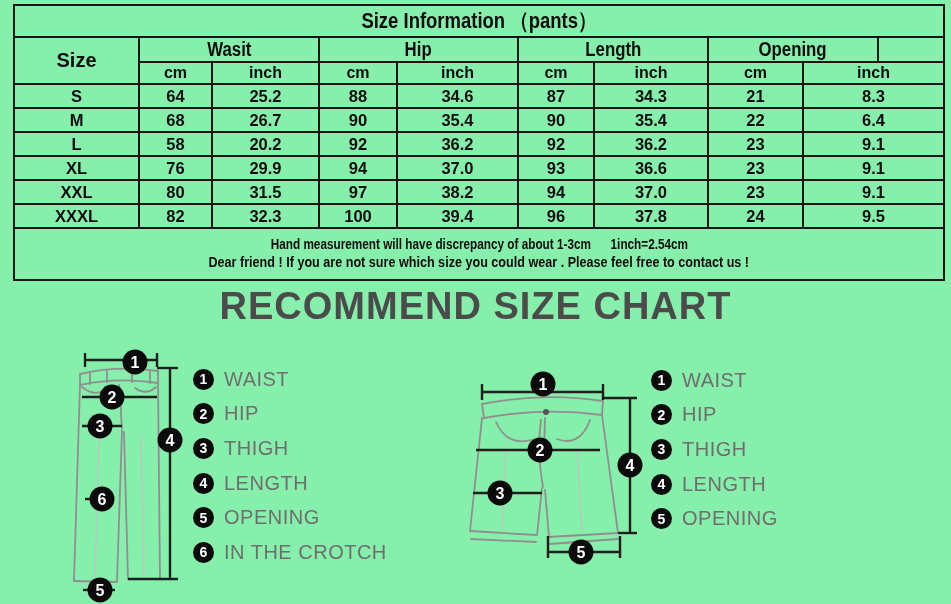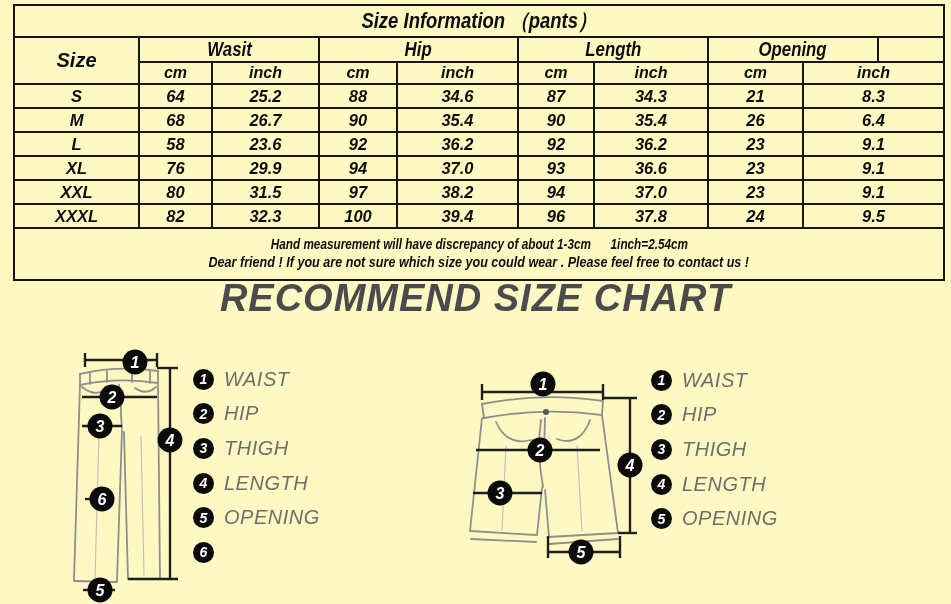--- a/index.html
+++ b/index.html
@@ -1,17 +1,17 @@
 <!DOCTYPE html>
 <html><head>
 <meta charset="utf-8">
 <style>
   html,body{margin:0;padding:0;background:#fff;}
-  .page{position:relative;width:951px;height:604px;background:#fef9c3;overflow:hidden;
-        font-family:"Liberation Sans","DejaVu Sans",sans-serif;color:#111;font-style:italic;}
+  .page{position:relative;width:951px;height:604px;background:#86efac;overflow:hidden;
+        font-family:"Liberation Sans","DejaVu Sans",sans-serif;color:#111;}
 
   
   table.size-table{position:absolute;left:13px;top:4px;width:930px;border-collapse:collapse;
                    table-layout:fixed;}
   .size-table td,.size-table th{border:2px solid #161616;text-align:center;vertical-align:middle;
                    padding:0;font-weight:bold;color:#0d0d0d;overflow:hidden;white-space:nowrap;}
   tr.title-row{height:29px;}
   .title-cell{font-size:22px;}
   tr.group-row{height:17px;}
   .group-cell{font-size:20px;}
@@ -19,21 +19,21 @@
   tr.unit-row{height:22px;padding-left:20px;}
   .unit-cell{font-size:16px;}
   tr.data-row{height:24px;font-size:16.5px;}
   tr.note-row{height:52px;}
   .note-cell{line-height:1.25;}
   .note1{font-size:14px;}
   .note2{font-size:15px;}
   .cond{display:inline-block;transform:scaleX(0.84);transform-origin:center;}
 
   
-  .recommend-heading{position:absolute;left:0;top:277px;width:100%;text-align:center;
+  .recommend-heading{position:absolute;left:0;top:285px;width:100%;text-align:center;
       font-size:38px;font-weight:bold;color:#4b4b4b;letter-spacing:1px;}
 
   
   .fig-svg{position:absolute;}
   .outline{fill:none;stroke:#8f8f8f;stroke-width:1.8;stroke-linecap:round;}
   .crease{fill:none;stroke:#c2c2c2;stroke-width:1.2;stroke-linecap:round;}
   .measure{fill:none;stroke:#1f1f1f;stroke-width:2.4;stroke-linecap:butt;}
   .marker-circle{fill:#0b0b0b;stroke:none;}
   .marker-num{fill:#ffffff;font-family:"Liberation Sans","DejaVu Sans",sans-serif;
       font-size:16px;font-weight:bold;text-anchor:middle;}
@@ -99,27 +99,27 @@
           <td colspan="2">8.3</td>
         </tr>
         <tr class="data-row">
           <td>M</td>
           <td>68</td>
           <td>26.7</td>
           <td>90</td>
           <td>35.4</td>
           <td>90</td>
           <td>35.4</td>
-          <td>26</td>
+          <td>22</td>
           <td colspan="2">6.4</td>
         </tr>
         <tr class="data-row">
           <td>L</td>
           <td>58</td>
-          <td>23.6</td>
+          <td>20.2</td>
           <td>92</td>
           <td>36.2</td>
           <td>92</td>
           <td>36.2</td>
           <td>23</td>
           <td colspan="2">9.1</td>
         </tr>
         <tr class="data-row">
           <td>XL</td>
           <td>76</td>
@@ -232,20 +232,21 @@
       <div class="legend-item">
         <span class="legend-num">4</span>
         <span class="legend-label">LENGTH</span>
       </div>
       <div class="legend-item">
         <span class="legend-num">5</span>
         <span class="legend-label">OPENING</span>
       </div>
       <div class="legend-item">
         <span class="legend-num">6</span>
+        <span class="legend-label">IN THE CROTCH</span>
       </div>
     </div>
 
   <svg class="fig-svg" style="left:440px;top:340px;" width="210" height="264" viewBox="0 0 210 264">
 
     <g>
       <path class="outline" d="M42,64 Q102,52 163,61"></path>
       <path class="outline" d="M44,78 Q102,67 162,75"></path>
       <path class="outline" d="M42,64 L44,78"></path>
       <path class="outline" d="M163,61 L162,75"></path>

